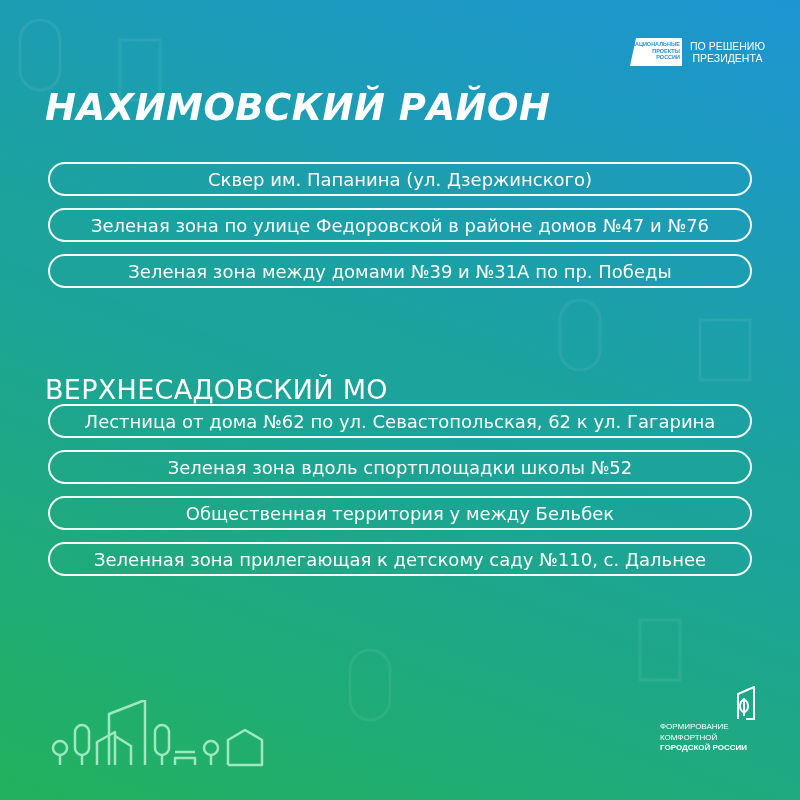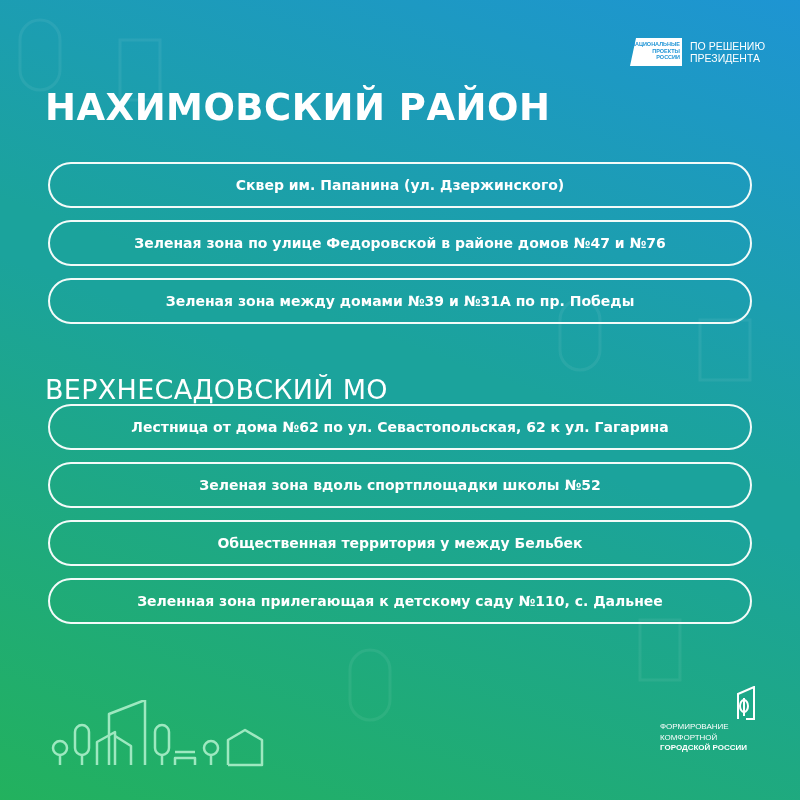--- a/index.html
+++ b/index.html
@@ -10,28 +10,28 @@
       linear-gradient(200deg, rgba(30,148,214,0.95) 0%, rgba(30,148,214,0) 45%),
       linear-gradient(20deg, rgba(35,178,90,0.95) 0%, rgba(35,178,90,0) 50%),
       #1ba39c;
     font-family:"DejaVu Sans", sans-serif; color:#fff;
   }
   .pattern { position:absolute; inset:0; opacity:0.06; pointer-events:none; }
   .top-logo { position:absolute; left:630px; top:38px; display:flex; align-items:center; gap:8px; }
   .natproj { position:relative; width:52px; height:28px; }
   .natproj .shape { position:absolute; inset:0; }
   .natproj .txt { position:absolute; right:2px; top:3px; font-family:"Liberation Sans", sans-serif; font-size:5.5px; line-height:6.5px; text-align:right; color:#1e94d6; font-weight:bold; }
-  .decree { font-family:"Liberation Sans", sans-serif; font-size:10.5px; line-height:12px; color:#fff; }
-  .title { position:absolute; left:45px; top:86px; font-family:"DejaVu Sans", sans-serif; font-weight:bold; font-size:37px; letter-spacing:0.5px; }
+  .decree { font-family:"Liberation Sans", sans-serif; font-size:10.5px; line-height:12px; color:#fff;text-align:center; }
+  .title { position:absolute; left:45px; top:86px; font-family:"DejaVu Sans", sans-serif; font-weight:bold; font-size:37px; letter-spacing:0.5px;font-style:italic; }
   .subtitle { position:absolute; left:45px; top:374px; font-family:"DejaVu Sans", sans-serif; font-size:27px; letter-spacing:0.3px; }
   .list { position:absolute; left:48px; width:704px; }
   .pill {
-    box-sizing:border-box; height:46px; border:2.5px solid #f3fbf9; border-radius:23px;
+    box-sizing:border-box; height:34px; border:2.5px solid #f3fbf9; border-radius:23px;
     display:flex; align-items:center; justify-content:center;
-    font-family:"DejaVu Sans", sans-serif; font-weight:bold; font-size:14px; white-space:nowrap;
+    font-family:"DejaVu Sans", sans-serif; font-weight:normal; font-size:18px; white-space:nowrap;
     margin-bottom:12px;
   }
   .list1 { top:162px; }
   .list2 { top:404px; }
   .city { position:absolute; left:45px; top:700px; }
   .bottom-logo { position:absolute; left:660px; top:686px; width:110px; text-align:right; }
   .bottom-logo .lines { font-family:"Liberation Sans", sans-serif; font-size:8px; line-height:10.5px; text-align:left; }
   .bottom-logo .lines .b { font-weight:bold; }
   .bl-icon { position:absolute; left:72px; top:0; }
   .bottom-logo .lines { position:absolute; left:0; top:36px; width:100px; }

